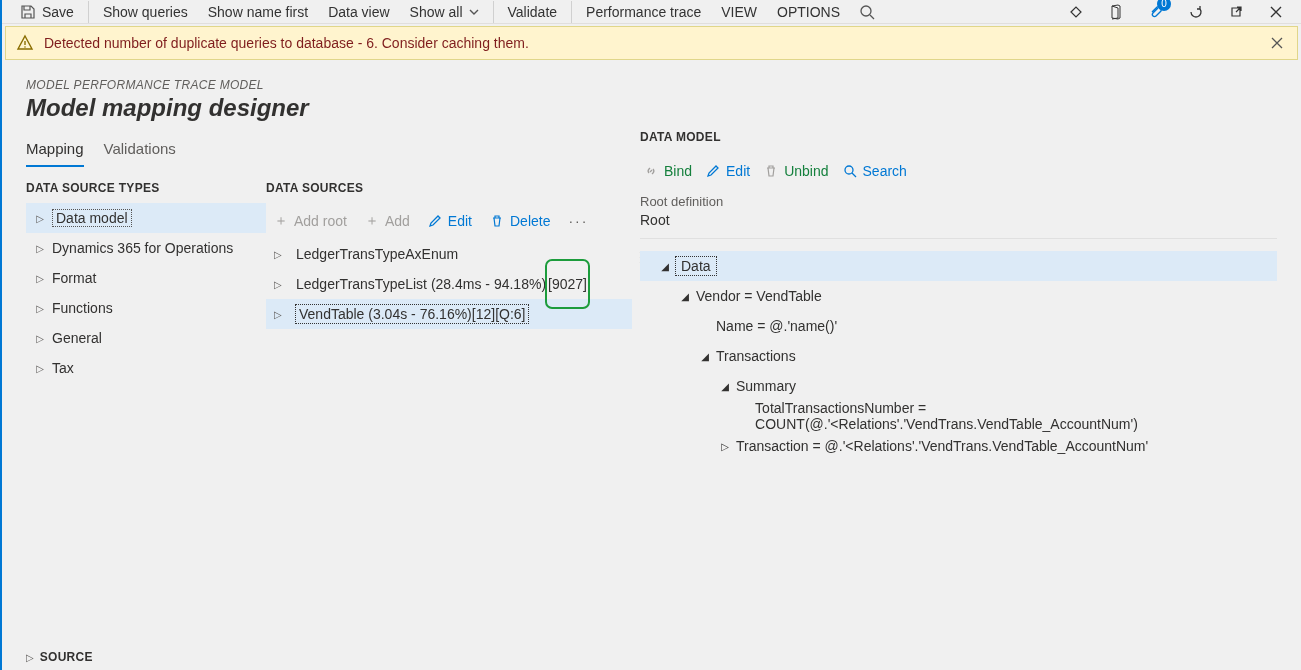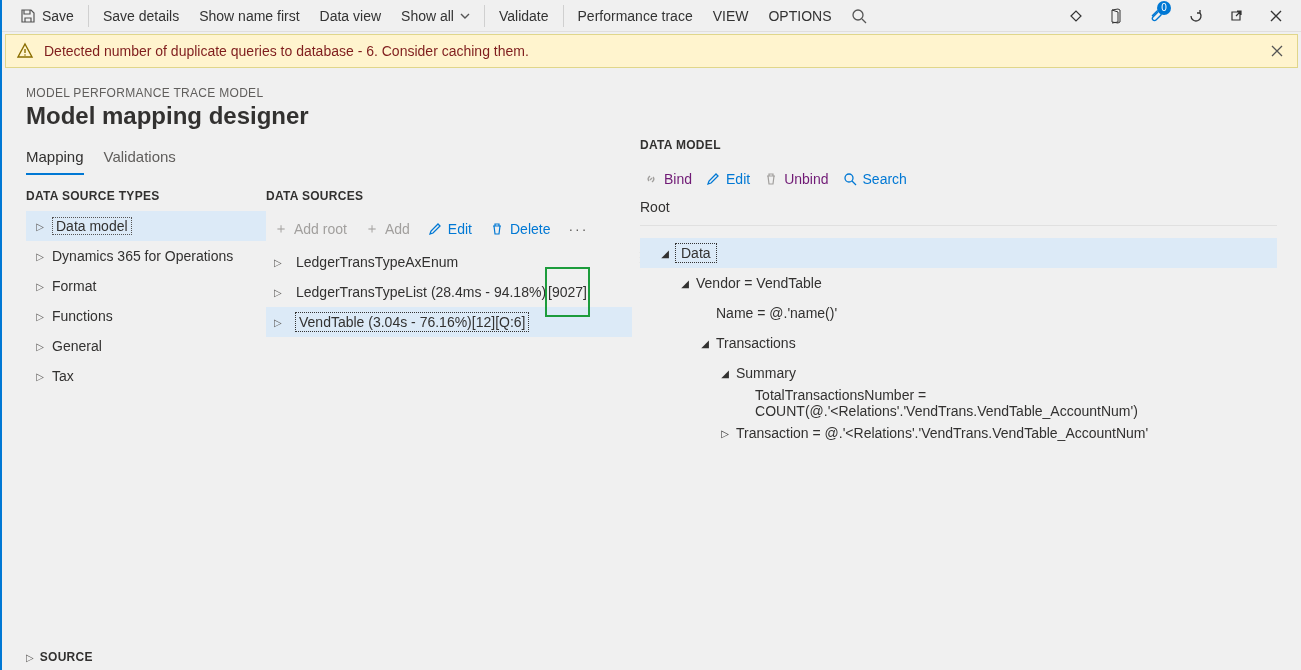--- a/index.html
+++ b/index.html
@@ -18,21 +18,21 @@
     background: #f0f0f0;
     border-left: 2px solid #0078d4;
     position: relative;
     display: flex;
     flex-direction: column;
   }
   
   .toolbar {
     display: flex;
     align-items: center;
-    height: 32px;
+    height: 24px;
     padding: 0 8px;
     background: #f0f0f0;
     border-bottom: 1px solid #e1dfdd;
     gap: 14px;
   }
   .toolbar-left { display:flex; align-items:center; }
   .toolbar-right { margin-left:auto; display:flex; align-items:center; gap:6px; }
   .toolbar-btn {
     display:flex; align-items:center;
     padding: 0 10px;
@@ -58,21 +58,21 @@
     background:#fff4ce;
     border:1px solid #e0d68a;
     padding:0 10px;
     height:34px;
     margin:2px 3px;
   }
   .warnbar .warn-icon { color:#8a6d00; margin-right:10px; }
   .warnbar .warn-text { flex:1; color:#7f1d1d; font-size:14px; }
   .warnbar .warn-close { cursor:pointer; padding:4px; }
   
-  .page-header { padding: 16px 24px 4px 24px; }
+  .page-header { padding: 16px 24px 4px 24px; font-style: italic; }
   .page-crumb { font-size:12px; color:#605e5c; letter-spacing:.3px; text-transform:uppercase; }
   .page-title { font-size:24px; font-weight:600; margin-top:2px; }
   
   .main { display:flex; flex:1; min-height:0; }
   .left-col { flex: 0 0 48.5%; display:flex; flex-direction:column; padding:0 0 0 24px; }
   .right-col { flex:1; display:flex; flex-direction:column; padding:0 24px 0 8px; position:relative;}
   .right-col::before {
     content:""; position:absolute; left:-6px; top:170px; bottom:40px; width:0;
   }
   
@@ -88,41 +88,41 @@
   .col-row { display:flex; }
   .col-types { flex:0 0 240px; }
   .col-sources { flex:1; }
   .col-title { font-size:12px; letter-spacing:.3px; color:#323130; font-weight:600; margin:14px 0 8px 0; text-transform:uppercase;}
   
   .tree { list-style:none; margin:0; padding:0; }
   .tree li { display:flex; align-items:center; height:30px; padding-left:6px; cursor:pointer; font-size:14px;}
   .tree li .caret { width:16px; text-align:center; color:#605e5c; font-size:10px; margin-right:4px;}
   .selected-type { background:#dceaf7; }
   .dotted-box { outline:1px dotted #555; outline-offset:-1px; padding:1px 4px; }
-  .green-box { outline:2px solid #1c9c3c; outline-offset:-1px; padding:16px 2px;}
+  .green-box { outline:2px solid #1c9c3c; outline-offset:-1px; padding:16px 2px;border-radius:6px;}
   
   .ds-toolbar { display:flex; align-items:center; gap:10px; height:36px; padding:0 4px;}
   .ds-btn { display:flex; align-items:center; gap:6px; font-size:14px; cursor:pointer; padding:4px 4px;}
   .ds-btn.muted { color:#a19f9d; }
   .ds-btn.blue { color:#0078d4; }
   .ds-btn .plus { font-size:14px; }
   .ds-more { color:#605e5c; letter-spacing:2px; padding:0 4px; cursor:pointer;}
   
   .ds-list .ds-item {
     display:flex; align-items:center; height:30px;
     padding-left:8px;
   }
   .ds-list .ds-item .caret { width:16px; color:#605e5c; font-size:10px; margin-right:6px;}
   .ds-list .ds-item.selected { background:#dceaf7; }
   .ds-list .ds-item .dotted-wrap { outline:1px dotted #333; padding:1px 3px;}
   
   .right-title { font-size:12px; letter-spacing:.3px; font-weight:600; margin:4px 0 10px 0; text-transform:uppercase;}
   .right-toolbar { display:flex; gap:14px; align-items:center; height:34px; padding:0 4px;}
   .r-btn { display:flex; align-items:center; gap:6px; font-size:14px; cursor:pointer; }
-  .r-btn.muted { color:#701a75; }
+  .r-btn.muted { color:#15803d; }
   .r-btn.blue { color:#0078d4; }
   .field-label { font-size:13px; color:#605e5c; margin-top:6px; }
   .field-value { font-size:14px; color:#323130; padding:3px 0 8px 0; }
   .sep-line { border-top:1px solid #e0e0e0; margin:2px 0 8px 0;}
   
   .dm-tree { margin-top:4px; }
   .dm-row { display:flex; align-items:center; height:30px; font-size:14px;}
   .dm-row .caret { width:14px; color:#323130; font-size:10px; margin-right:4px; text-align:center;}
   .dm-row.selected { background:#dceaf7;}
   .dm-row.selected .dm-root-box { outline:1px dotted #333; padding:1px 5px;}
@@ -152,21 +152,21 @@
   <div class="toolbar">
     <div class="toolbar-left">
       <div class="toolbar-btn">
         <svg class="icon-svg" viewBox="0 0 16 16">
             <path fill="none" stroke="#555" stroke-width="1.2" d="M2 2h9l3 3v9H2z M4 2v4h6V2 M5 14v-4h6v4"></path>
           </svg>
         <span>Save</span>
       </div>
       <div class="toolbar-sep"></div>
       <div class="toolbar-btn">
-          <span>Save details</span>
+          <span>Show queries</span>
         </div>
       <div class="toolbar-btn">
           <span>Show name first</span>
         </div>
       <div class="toolbar-btn">
           <span>Data view</span>
         </div>
       <div class="toolbar-btn">
         <span>Show all</span>
         <svg width="10" height="10" viewBox="0 0 10 10">
@@ -365,20 +365,21 @@
         </div>
         <div class="r-btn blue">
           <svg width="14" height="14" viewBox="0 0 14 14">
               <circle cx="6" cy="6" r="4" fill="none" stroke="#0078d4" stroke-width="1.3"></circle>
               <line x1="9" y1="9" x2="13" y2="13" stroke="#0078d4" stroke-width="1.3"></line>
             </svg>
           <span>Search</span>
         </div>
       </div>
 
+      <div class="field-label">Root definition</div>
       <div class="field-value">Root</div>
       <div class="sep-line"></div>
 
       <div class="dm-tree">
         <div class="dm-row selected indent-1">
           <span class="caret">◢</span>
           <span class="dm-root-box">Data</span>
         </div>
         <div class="dm-row indent-2">
           <span class="caret">◢</span>

